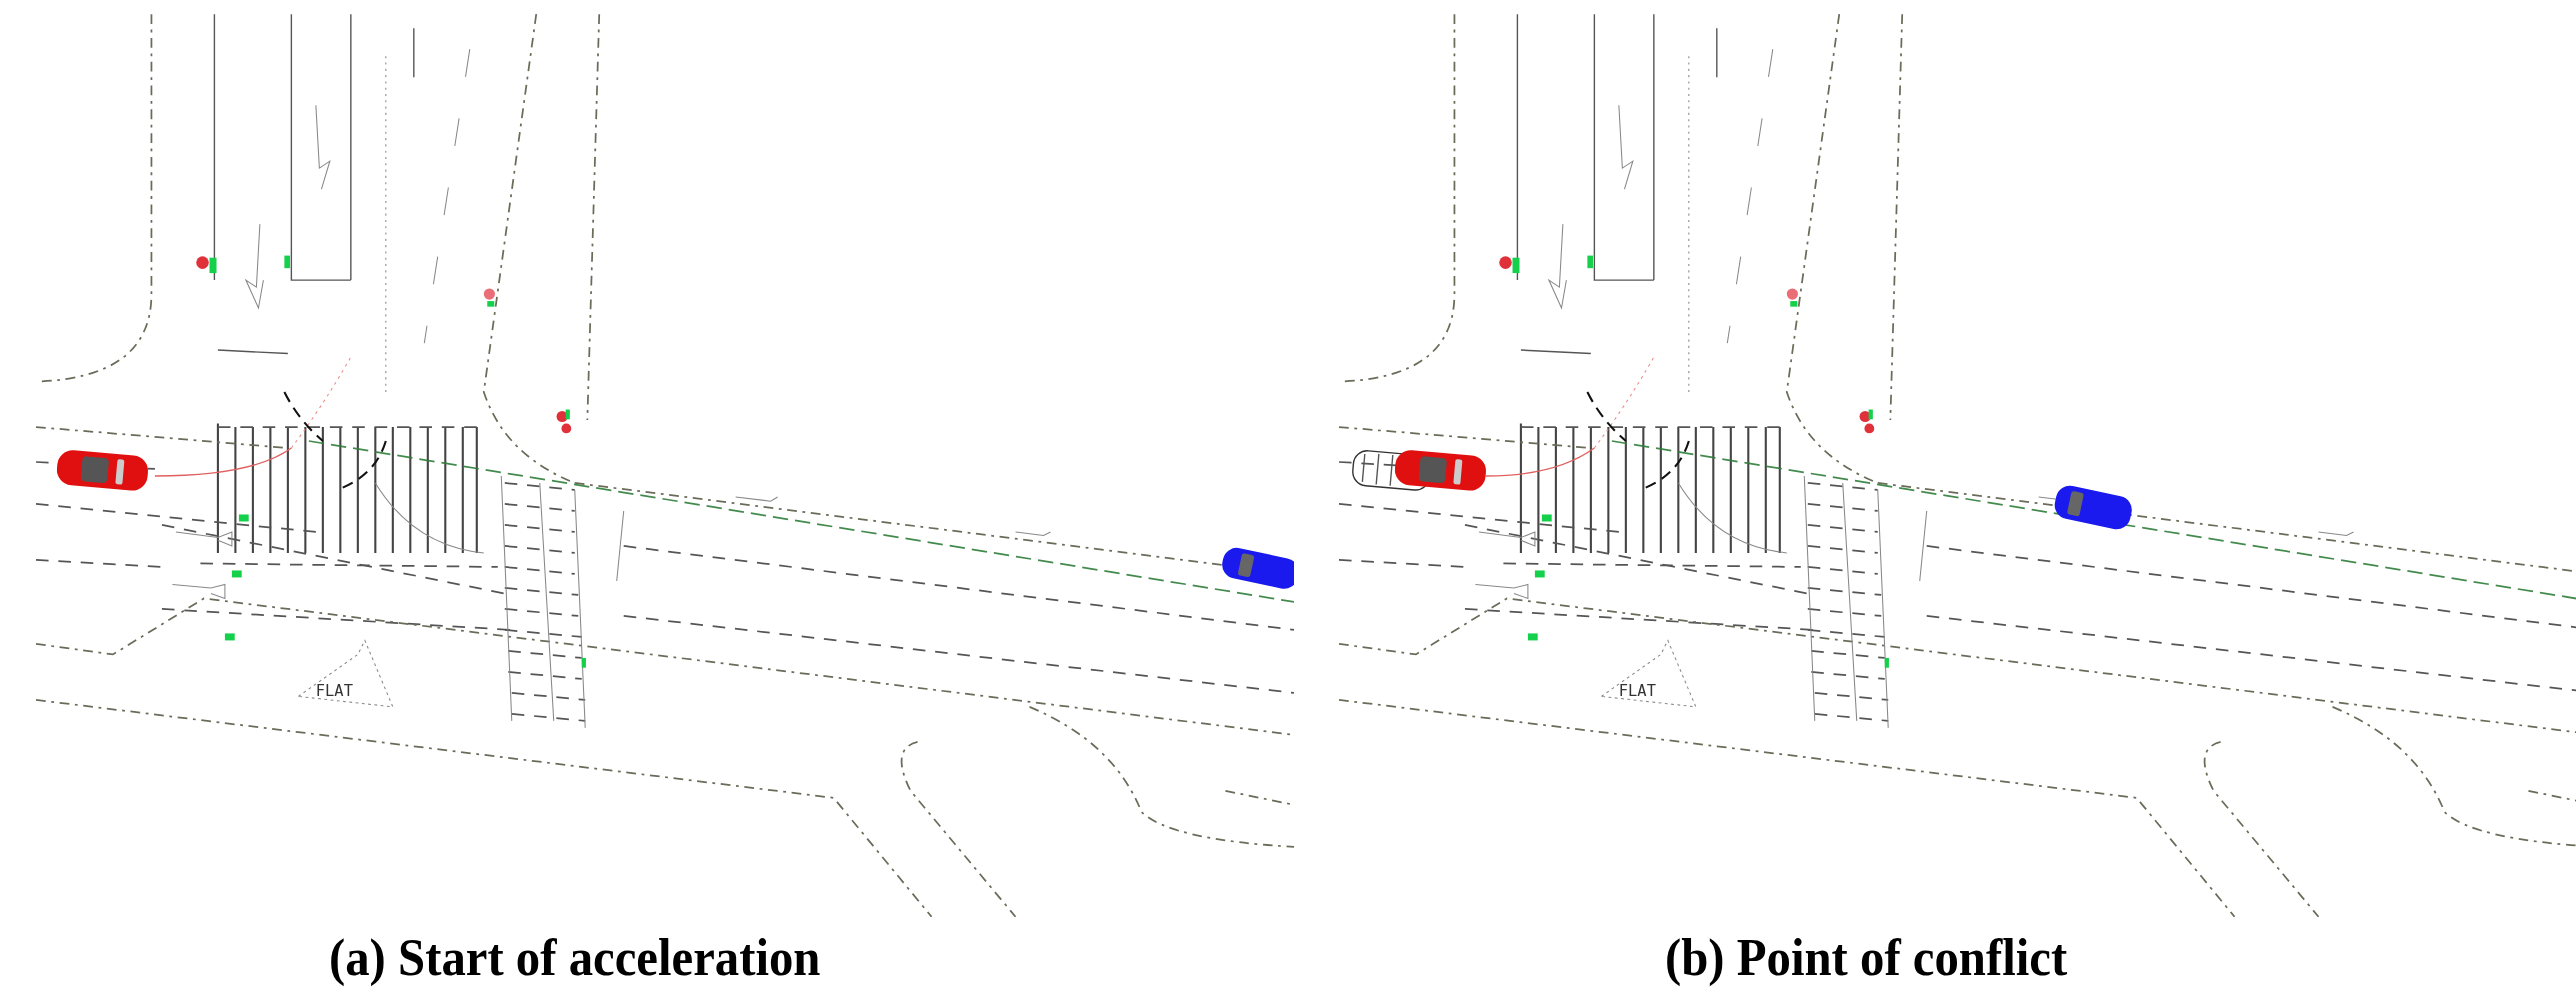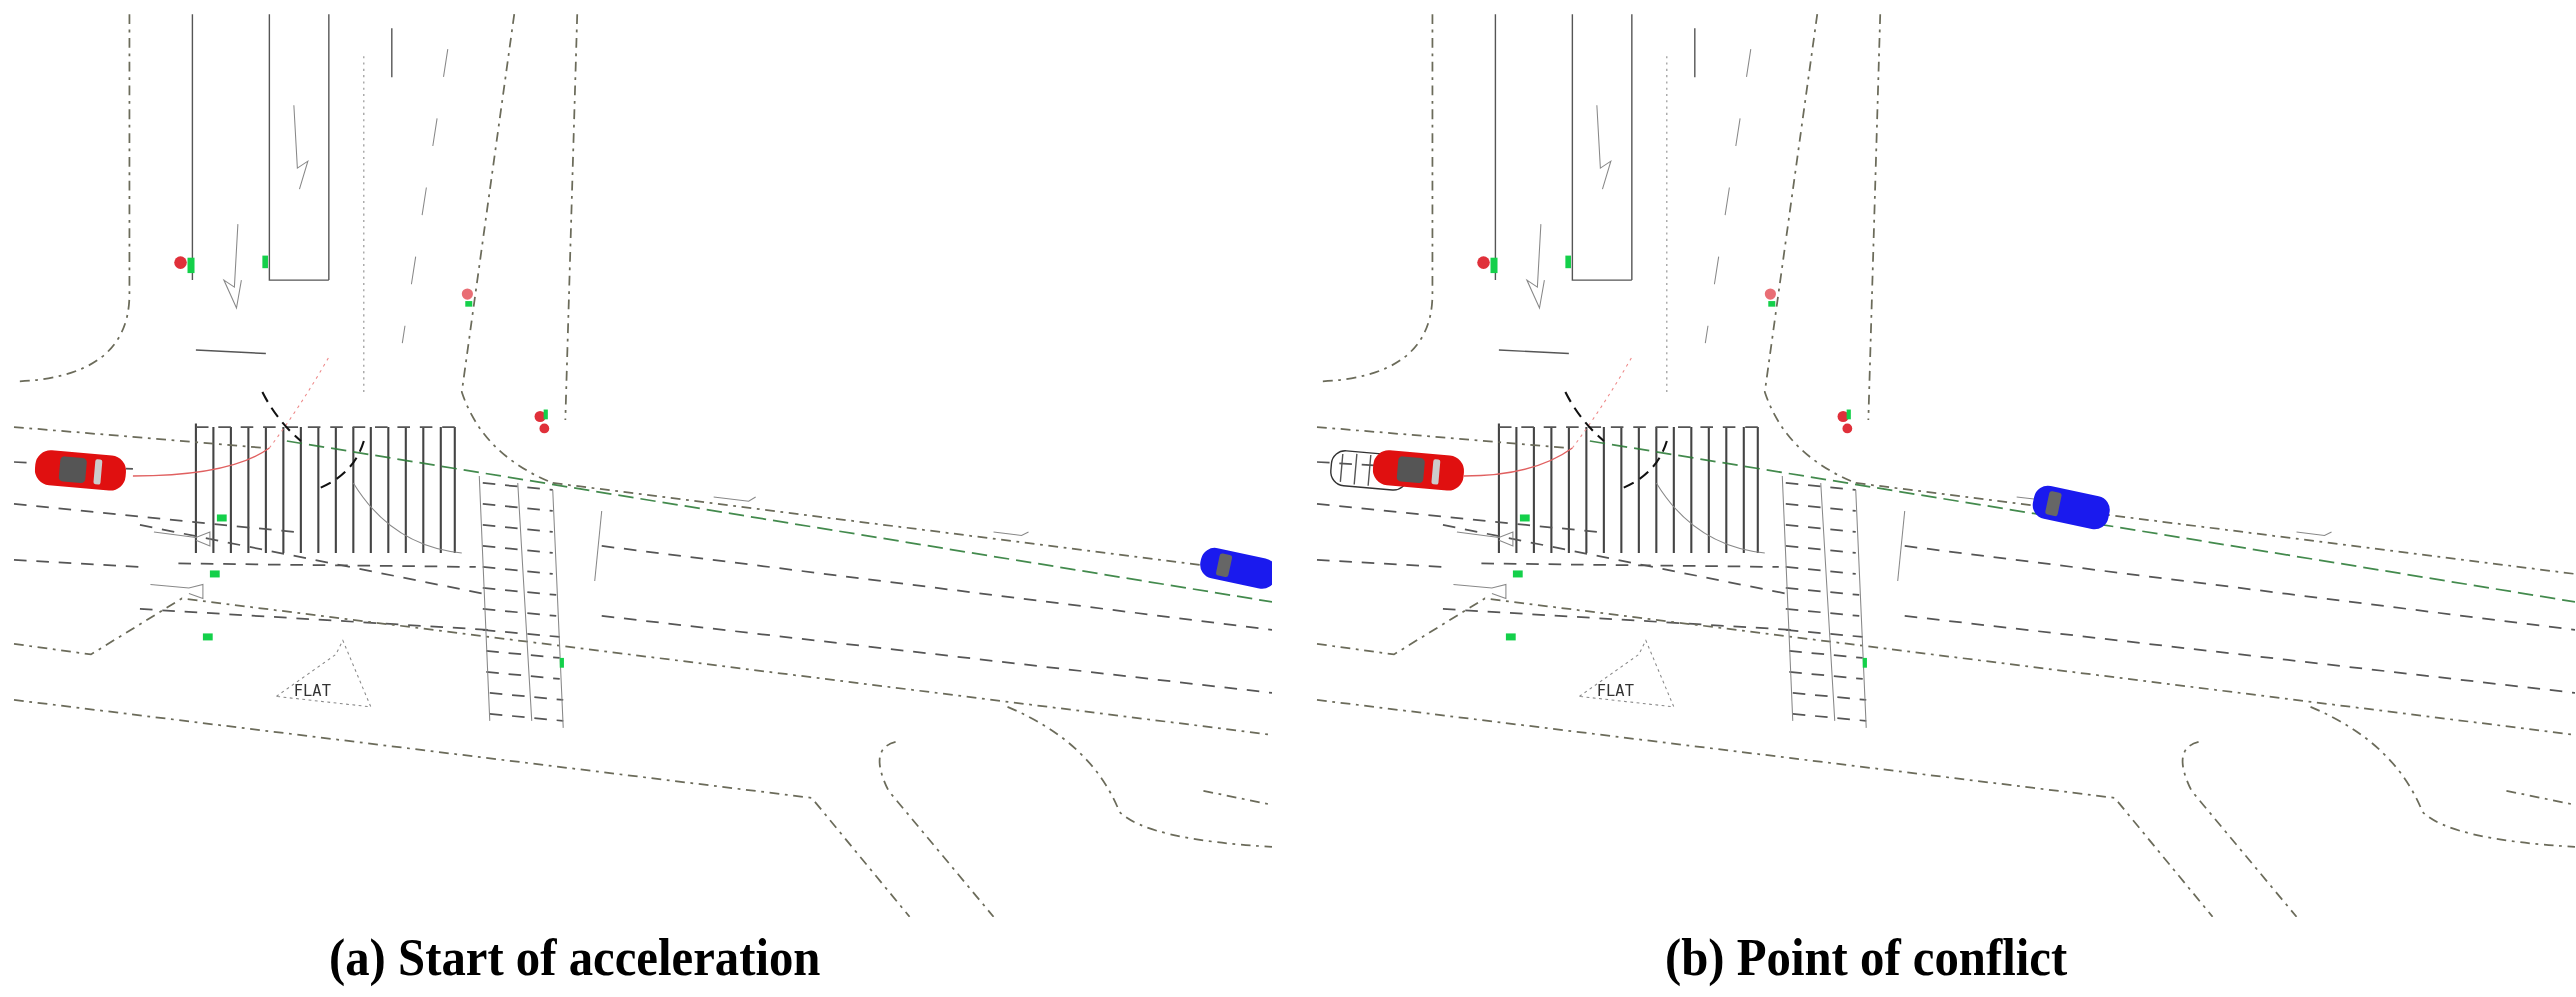--- a/index.html
+++ b/index.html
@@ -1,17 +1,17 @@
 <!DOCTYPE html>
 <html style="font-size:11.2px"><head>
 <meta charset="utf-8">
 <style>
   html, body { margin:0; padding:0; background:#ffffff; }
   body { width:2576px; height:998px; position:relative; overflow:hidden; font-family:"DejaVu Serif", serif; }
-  .panel { position:absolute; top:0; width:1272px; height:917px; overflow:hidden; }
+  .panel { position:absolute; top:0; width:1272px; height:917px; overflow:hidden;margin-left:22px; }
   #panel-a { left:0; }
   #panel-b { left:1303px; }
   .panel svg { width:1272px; height:917px; display:block; }
   .caption { position:absolute; top:922px; height:70px; font-family:"Liberation Serif", "DejaVu Serif", serif; font-weight:bold; font-size:53px; line-height:70px; color:#000; white-space:nowrap; transform:scaleX(0.92); transform-origin:left center; }
   #caption-a { left:329px; }
   #caption-b { left:1665px; }
   .road { fill:none; stroke:#6b6b5a; stroke-width:2.5; stroke-dasharray:14 8 4 8; }
   .road-solid { fill:none; stroke:#555; stroke-width:2; }
   .lane { fill:none; stroke:#555; stroke-width:2.5; stroke-dasharray:18 14; }
   .thin { fill:none; stroke:#888; stroke-width:1.5; }

